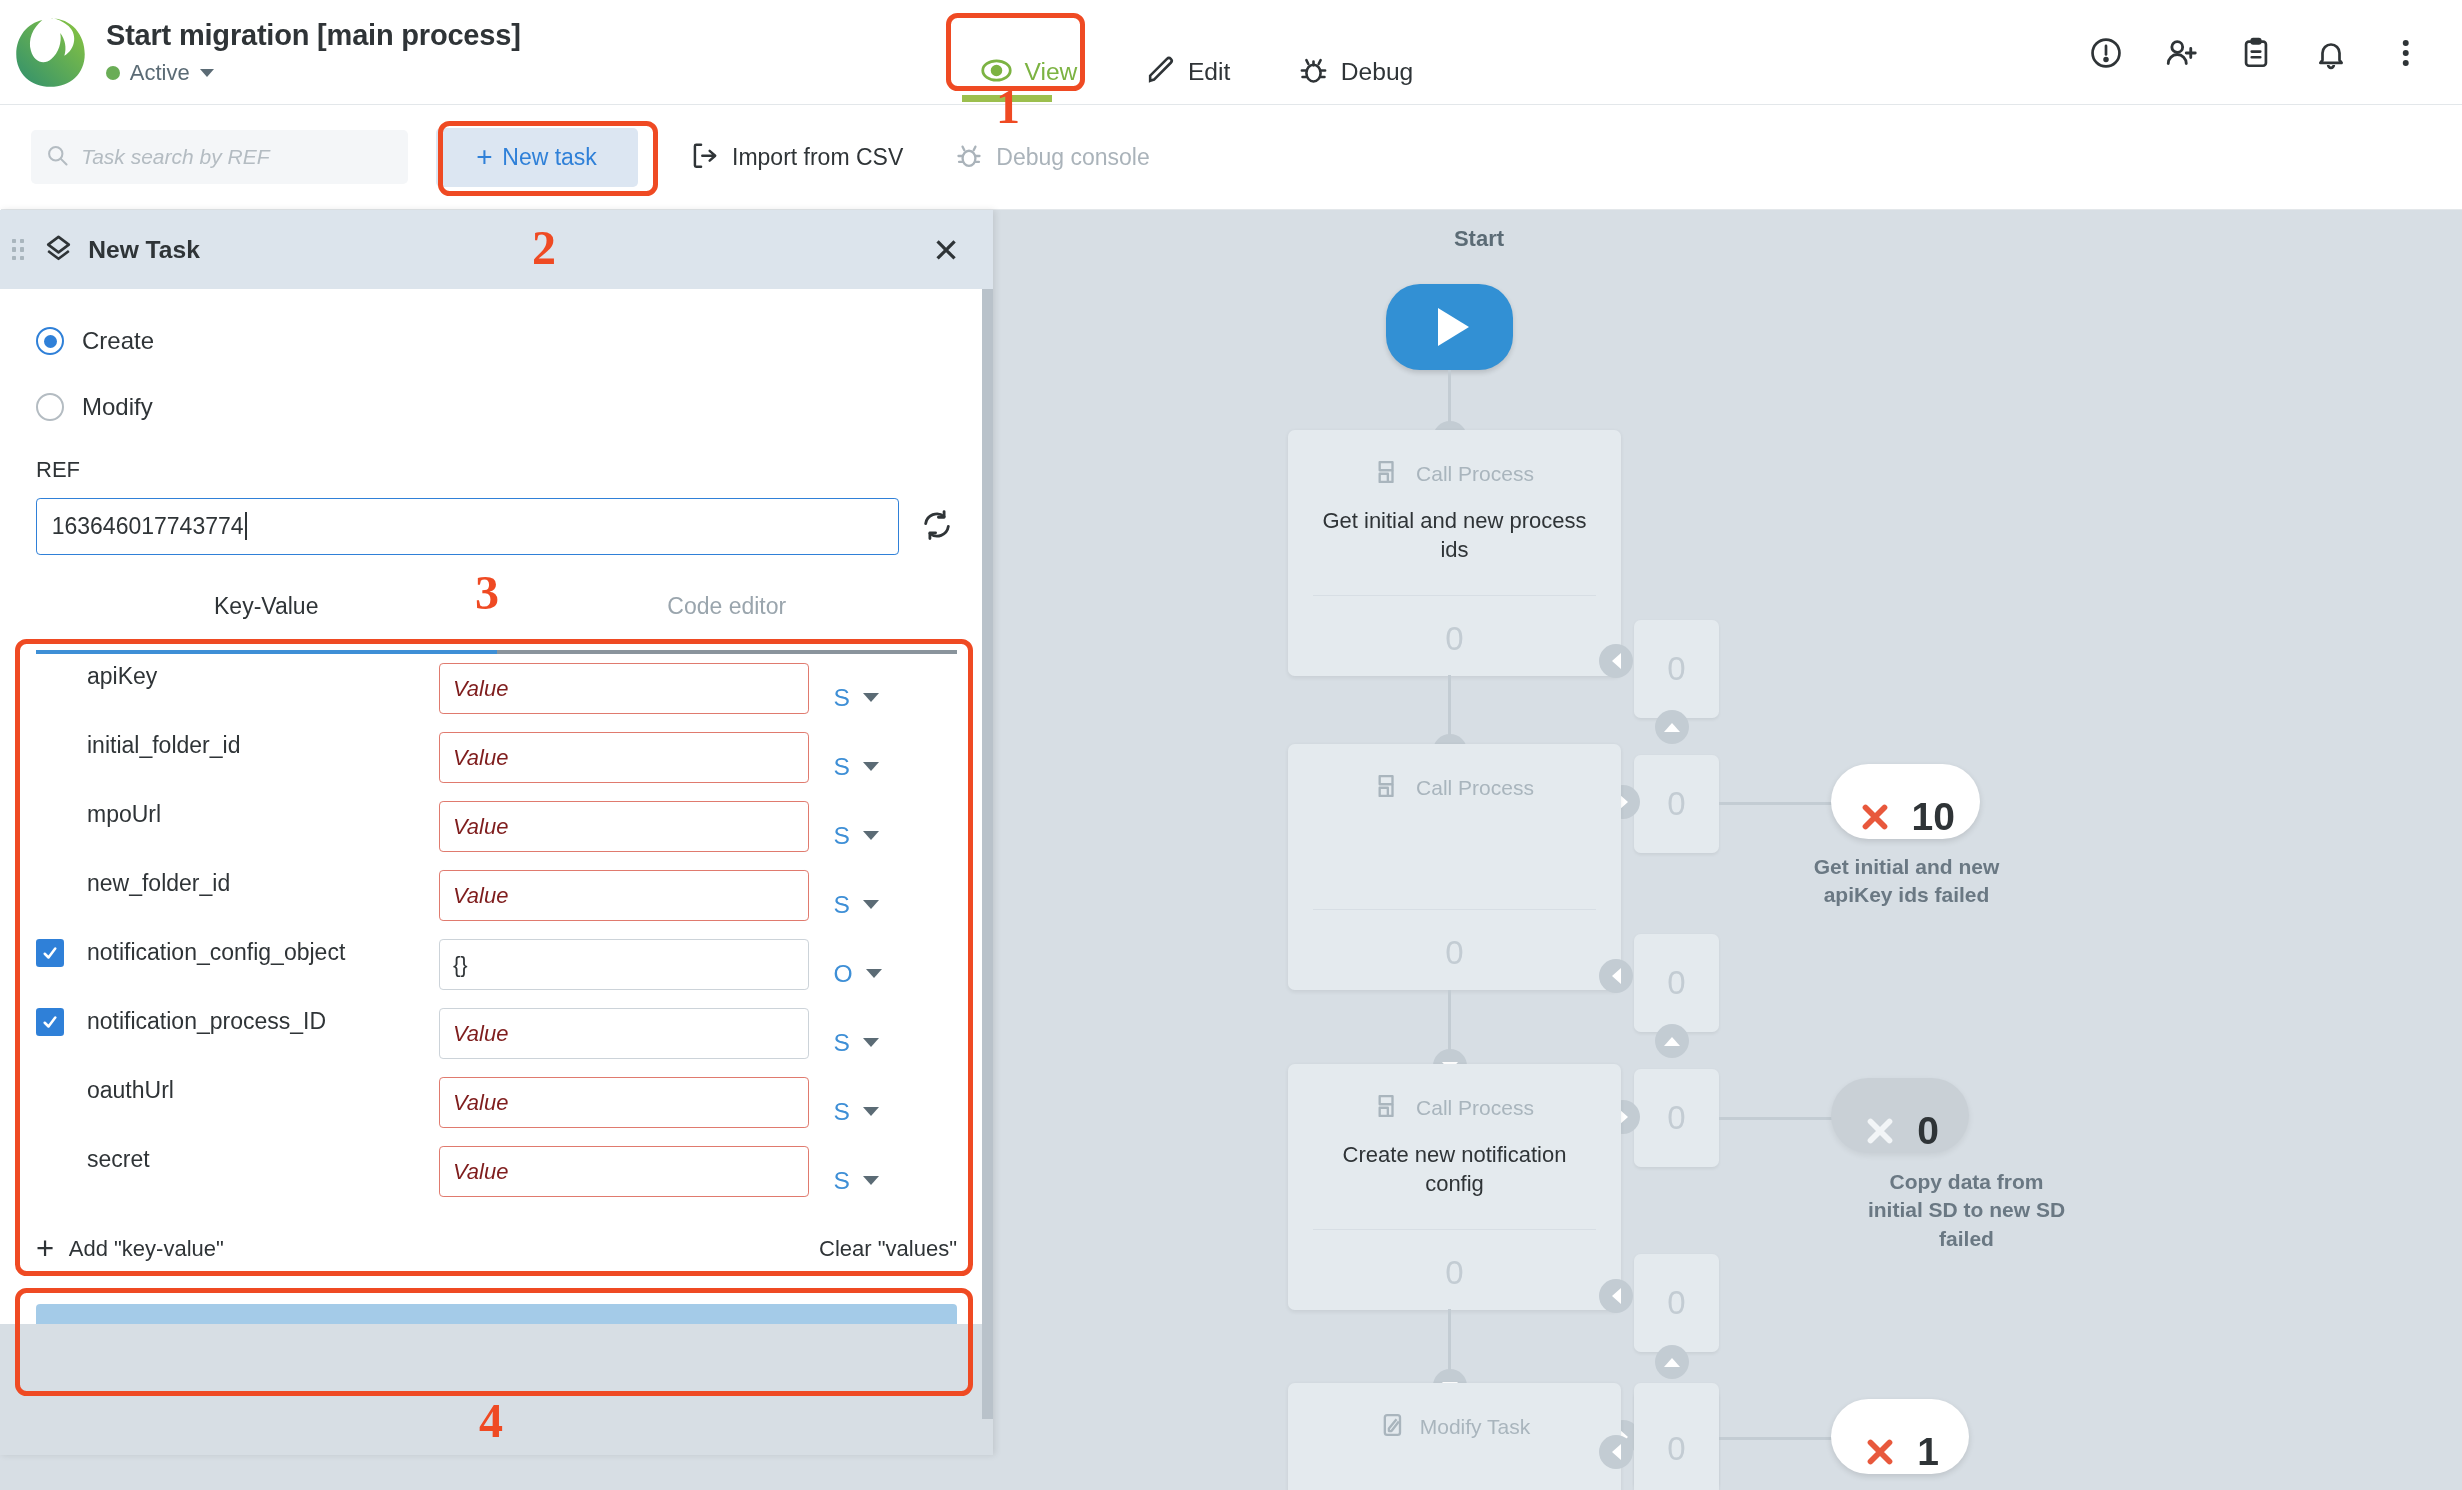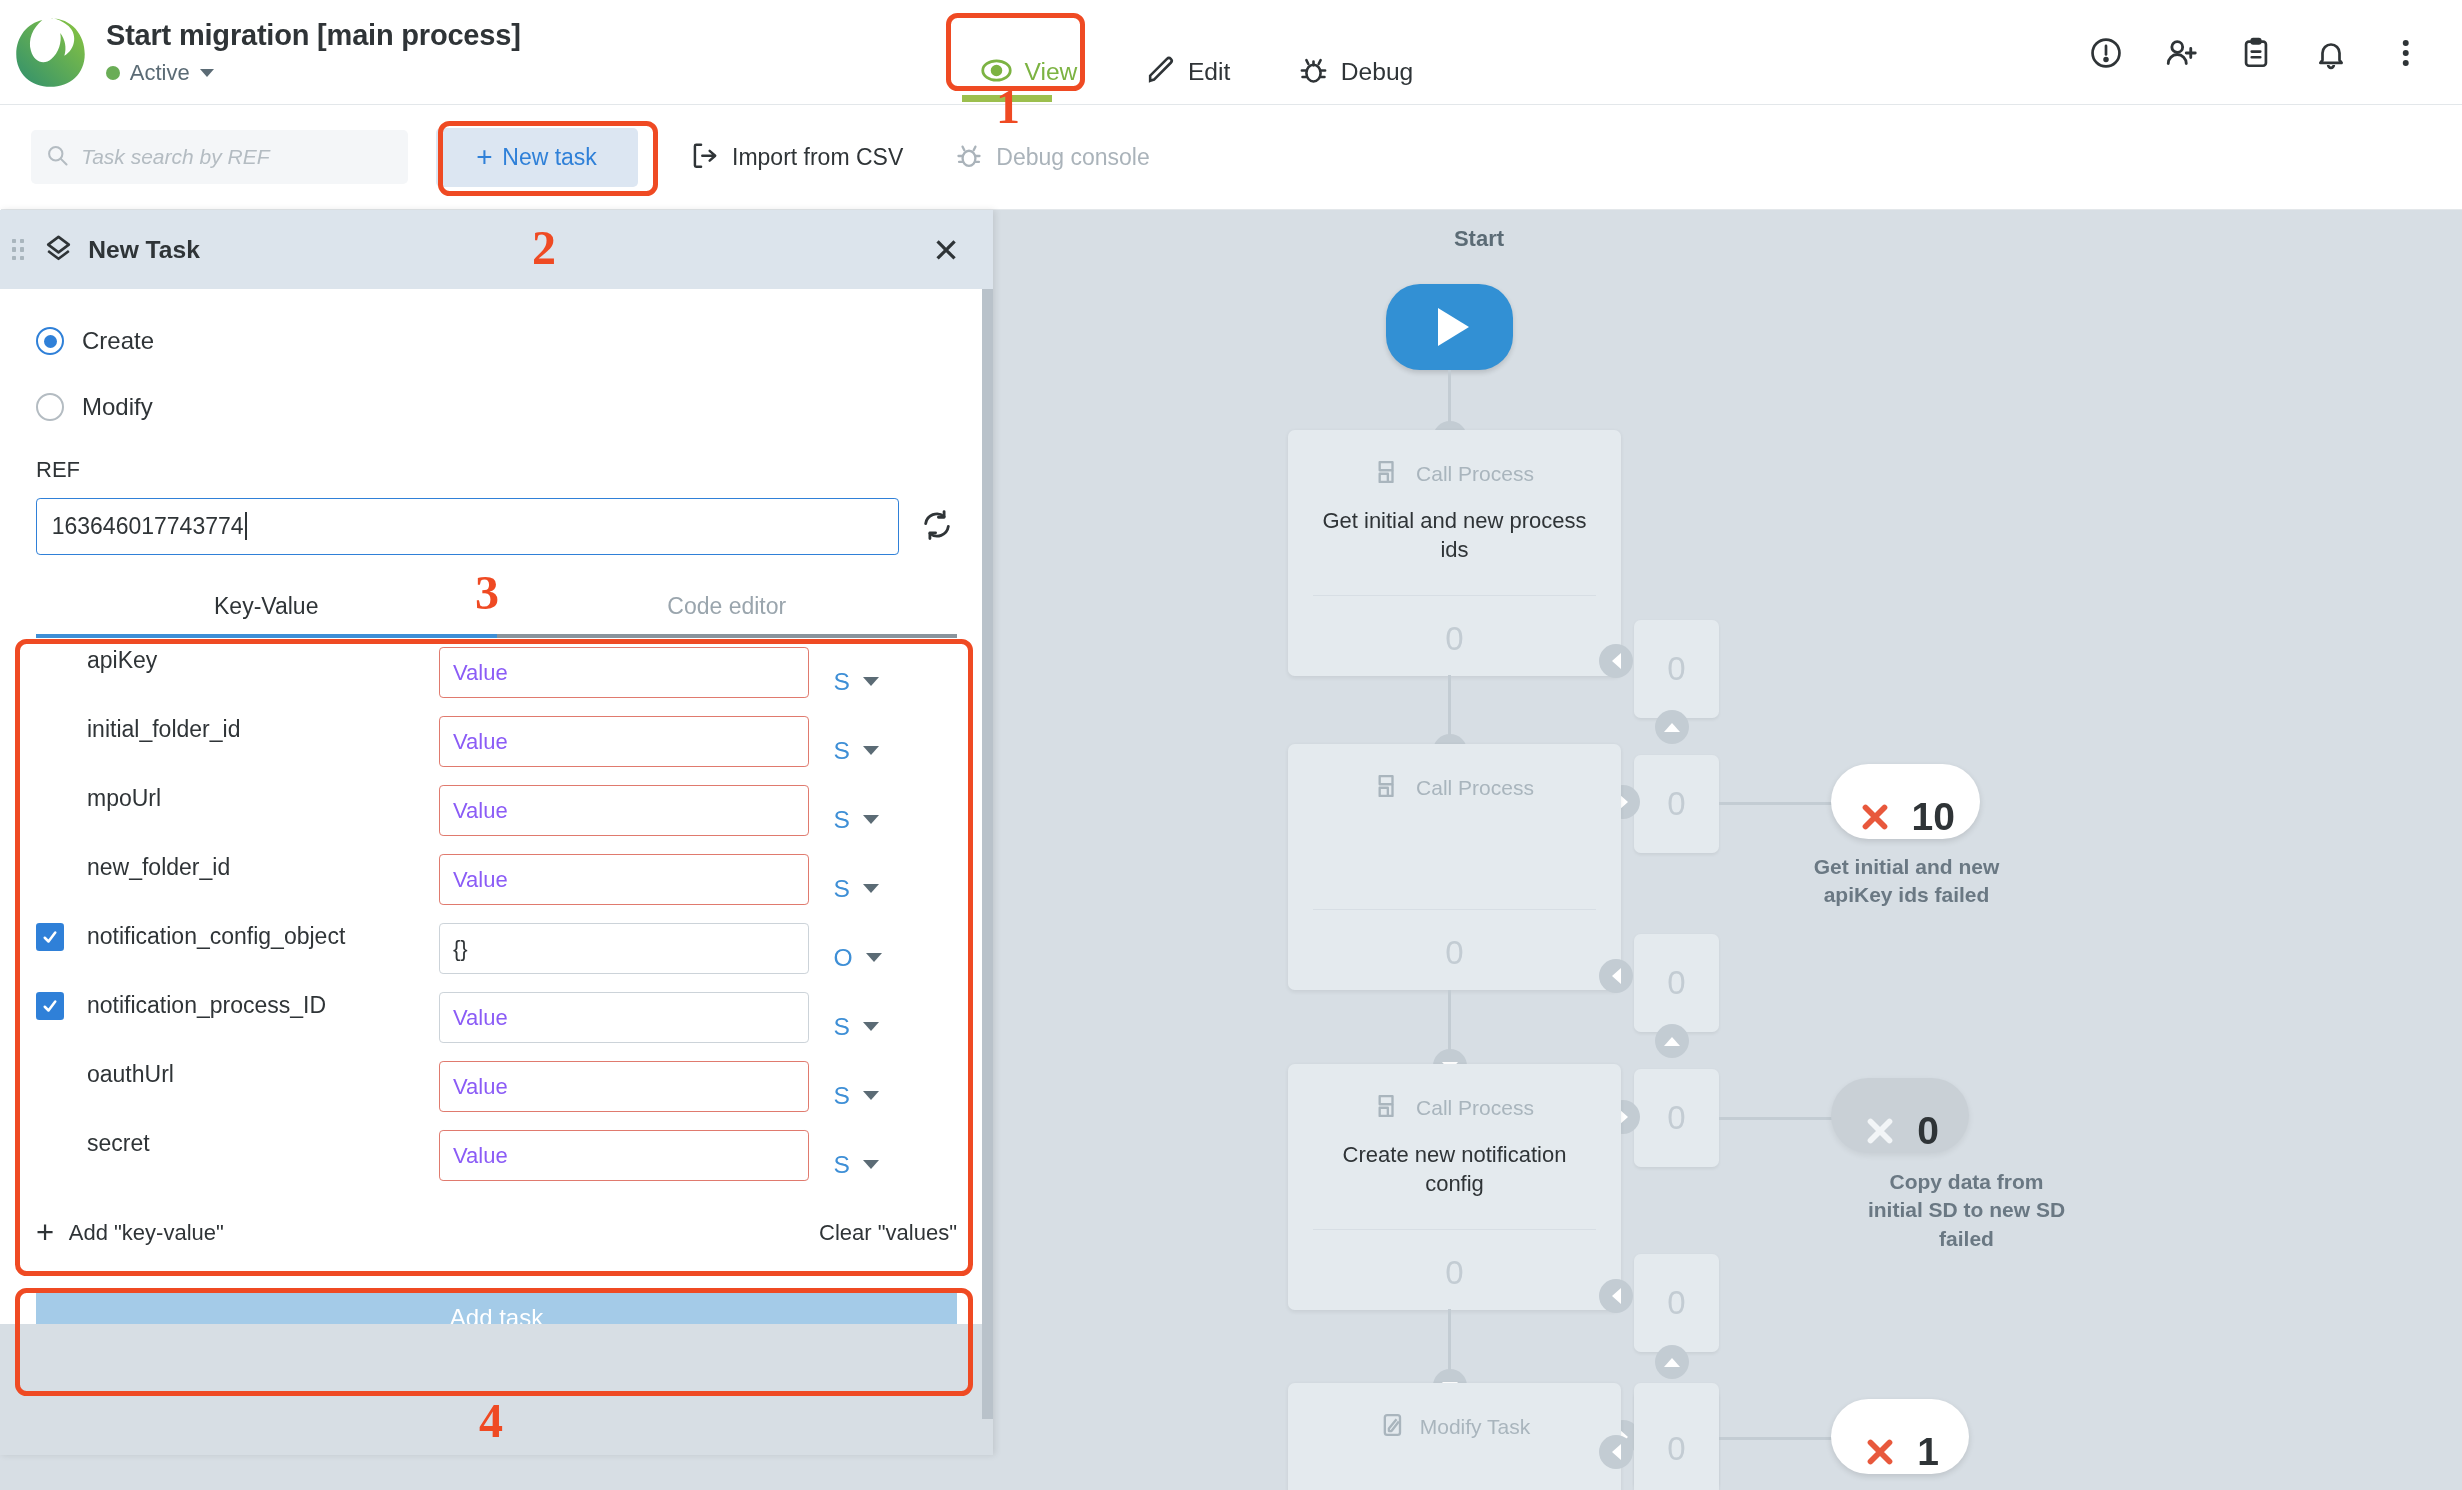--- a/index.html
+++ b/index.html
@@ -137,38 +137,38 @@
   .field-label { margin-top: 36px; font-size: 22px; color: #2f3437; }
   .ref-row { display: flex; align-items: center; margin-top: 14.7px; }
   .ref-input {
     width: 863px; height: 57px; border: 1.6px solid #2f80d8; border-radius: 4.1px;
     display: flex; align-items: center; padding: 0 14.7px; font-size: 23px; color: #2f3437; background: #fff;
   }
   .caret-bar { width: 1.6px; height: 28px; background: #2f3437; margin-left: 1.6px; }
   .refresh-ic { margin-left: 21px; cursor: pointer; }
 
   .tabs { display: flex; margin-top: 38px; position: relative; }
-  .tab { flex: 1; text-align: center; font-size: 23px; padding-bottom: 18px; color: #9aa5ad; cursor: pointer; }
+  .tab { flex: 1; text-align: center; font-size: 23px; padding-bottom: 34px; color: #9aa5ad; cursor: pointer; }
   .tab.active { color: #2f3437; }
   .tabs-line { position: absolute; left: 0; bottom: 0; width: 100%; height: 4.1px; background: #8a949c; }
   .tabs-line i { display: block; width: 50%; height: 4.1px; background: #3e8fd6; }
 
   .kv-wrap { position: relative; margin-top: 9.8px; }
   .kv-row { display: flex; height: 69px; }
   .kv-check { width: 28px; height: 28px; border-radius: 3.3px; background: #2f80d8;
               display: flex; align-items: center; justify-content: center; flex: 0 0 auto; cursor: pointer; }
   .kv-check.hidden { background: transparent; }
   .kv-check svg { display: block; }
   .kv-key { width: 352px; margin-left: 23px; font-size: 23px; color: #2f3437; }
   .kv-val {
     width: 370px; height: 51px; border: 1.6px solid #e07a6e; border-radius: 4.1px; background: #fff;
     display: flex; align-items: center; padding: 0 13px; font-size: 22px; color: #2f3437;
   }
   .kv-val.neutral { border-color: #ccd3d9; }
-  .kv-val .ph { color: #8b5cf6; }
+  .kv-val .ph { color: #7f1d1d; font-style: italic; }
   .kv-type { margin-left: 24.6px; display: flex; align-items: center; cursor: pointer; }
   .kv-type .t { font-size: 24.6px; color: #3e8fd6; }
   .kv-type .cv { margin-left: 13px; width: 0; height: 0; border-left: 8.2px solid transparent;
                  border-right: 8.2px solid transparent; border-top: 9.8px solid #5b6b75; }
 
   .kv-foot { display: flex; align-items: center; justify-content: space-between; margin-top: 18px; padding-bottom: 14.7px; }
   .addkv { display: flex; align-items: center; cursor: pointer; }
   .addkv .p { font-size: 31px; color: #2f3437; line-height: 1; }
   .addkv .l { font-size: 22px; color: #2f3437; margin-left: 14.7px; }
   .clearv { font-size: 22px; color: #2f3437; cursor: pointer; }

